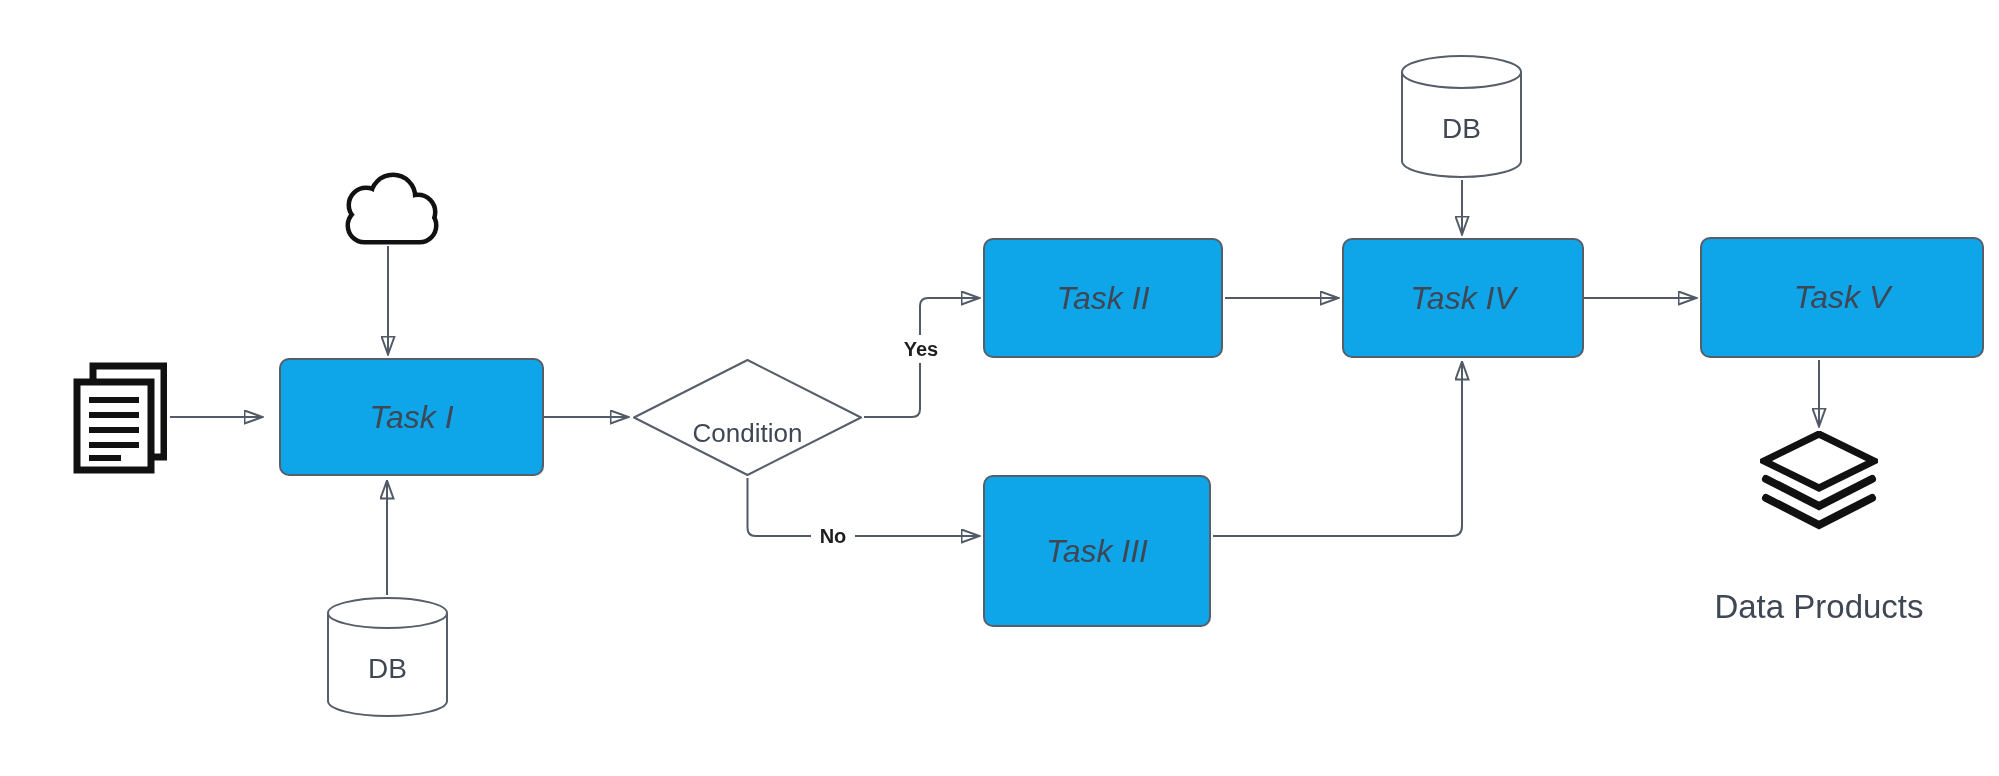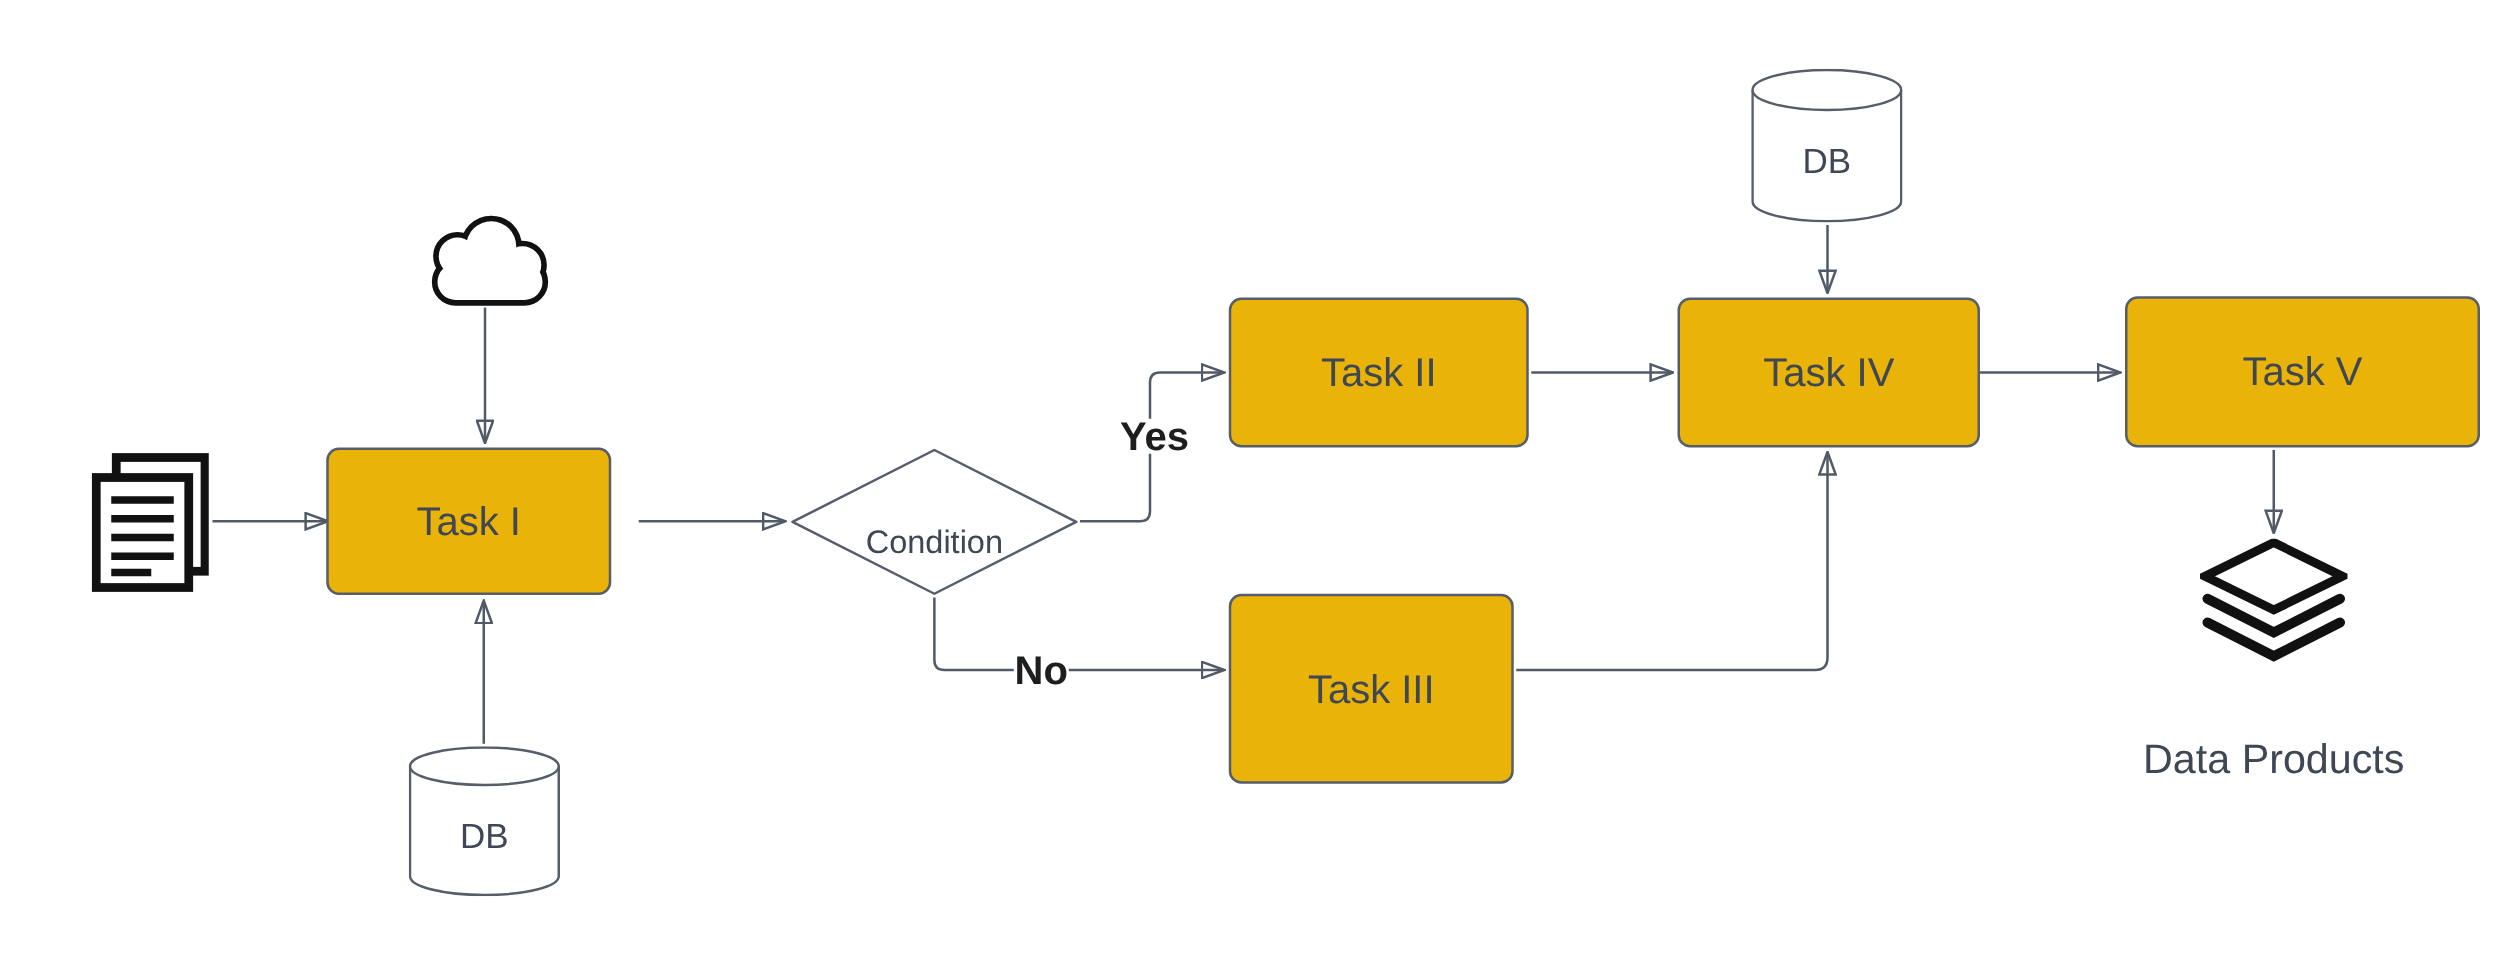--- a/index.html
+++ b/index.html
@@ -3,44 +3,44 @@
 <meta charset="utf-8">
 <style>
   html,body{margin:0;padding:0;background:#ffffff;}
   .canvas{
     position:relative;width:1999px;height:776px;background:#ffffff;
     font-family:"Liberation Sans","DejaVu Sans",sans-serif;overflow:hidden;
   }
   .connectors{position:absolute;left:0;top:0;pointer-events:none;}
   .connectors path{fill:none;stroke:#515a66;stroke-width:2;}
   .task-box{
-    position:absolute;box-sizing:border-box;background:#eab308;
+    position:absolute;box-sizing:border-box;background:#0ea5e9;
     border:2px solid #565e6a;border-radius:10px;
     display:flex;align-items:center;justify-content:center;
-    font-size:32px;color:#3f4754;
+    font-size:32px;color:#3f4754;font-style:italic;
   }
   .icon-node{position:absolute;}
   .icon-node svg{display:block;width:100%;height:100%;}
   .cylinder{position:absolute;}
   .cylinder svg{position:absolute;left:0;top:0;width:100%;height:100%;}
   .cyl-label{
     position:absolute;left:0;top:20%;width:100%;height:80%;
     display:flex;align-items:center;justify-content:center;
     font-size:28px;color:#3f4754;
   }
   .diamond{position:absolute;}
   .diamond svg{position:absolute;left:0;top:0;width:100%;height:100%;}
   .diamond-label{
     position:absolute;left:0;top:16px;width:100%;height:100%;
     display:flex;align-items:center;justify-content:center;
     font-size:26px;color:#3f4754;
   }
   .branch-label{
     position:absolute;background:#ffffff;color:#1e1e1e;
-    font-size:32px;font-weight:bold;text-align:center;line-height:28px;
+    font-size:20px;font-weight:bold;text-align:center;line-height:28px;
   }
   .caption{
     position:absolute;text-align:center;font-size:33px;color:#3f4754;
   }
 </style>
 </head>
 <body>
 
 <div class="canvas">
 
@@ -89,21 +89,21 @@
       </g>
       <g fill="#ffffff" stroke="none">
         <circle cx="30" cy="33" r="15"></circle>
         <circle cx="57" cy="25" r="20"></circle>
         <circle cx="82" cy="40" r="15"></circle>
         <rect x="14" y="39" width="84" height="29" rx="14.5"></rect>
       </g>
     </svg>
   </div>
 
-  <div class="task-box" style="left:261px;top:358px;width:228px;height:118px">
+  <div class="task-box" style="left:279px;top:358px;width:265px;height:118px">
     <span>Task I</span>
   </div>
 
   <div class="cylinder" style="left:327px;top:597px;width:121px;height:120px">
     <svg viewBox="0 0 121 120" preserveAspectRatio="none">
       <path d="M1,16 v88 a59.5,15 0 0 0 119,0 v-88" fill="#ffffff" stroke="#565e6a" stroke-width="2"></path>
       <ellipse cx="60.5" cy="16" rx="59.5" ry="15" fill="#ffffff" stroke="#565e6a" stroke-width="2"></ellipse>
     </svg>
     <span class="cyl-label">DB</span>
   </div>

